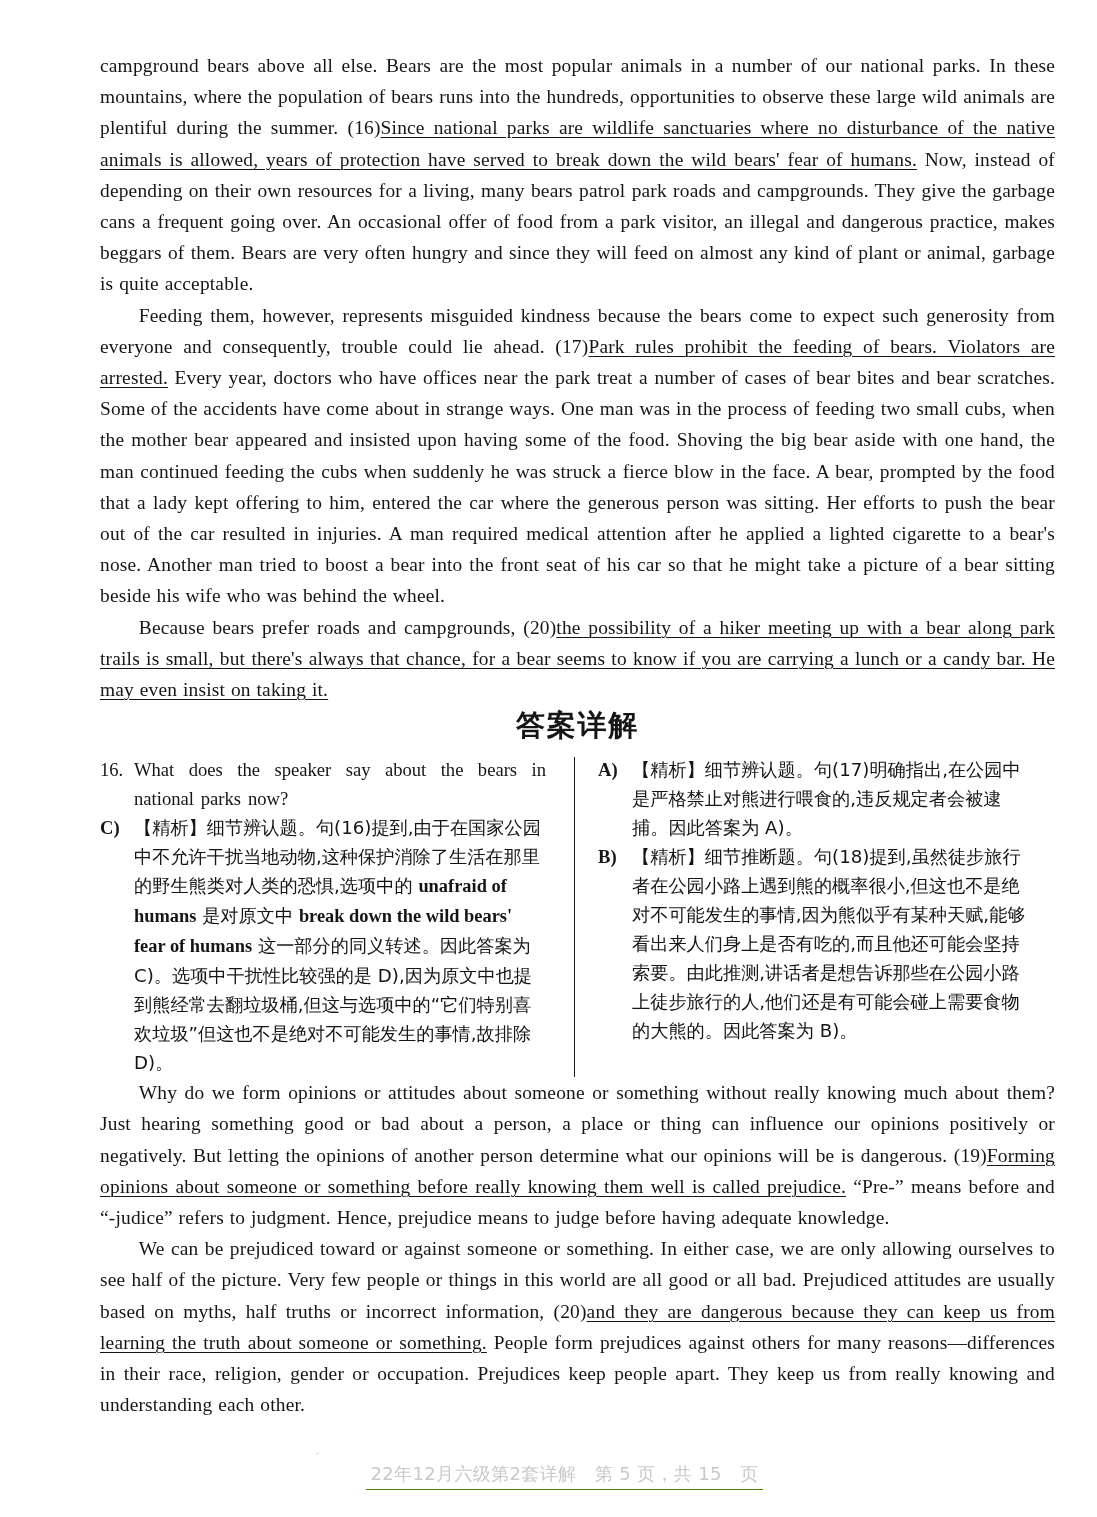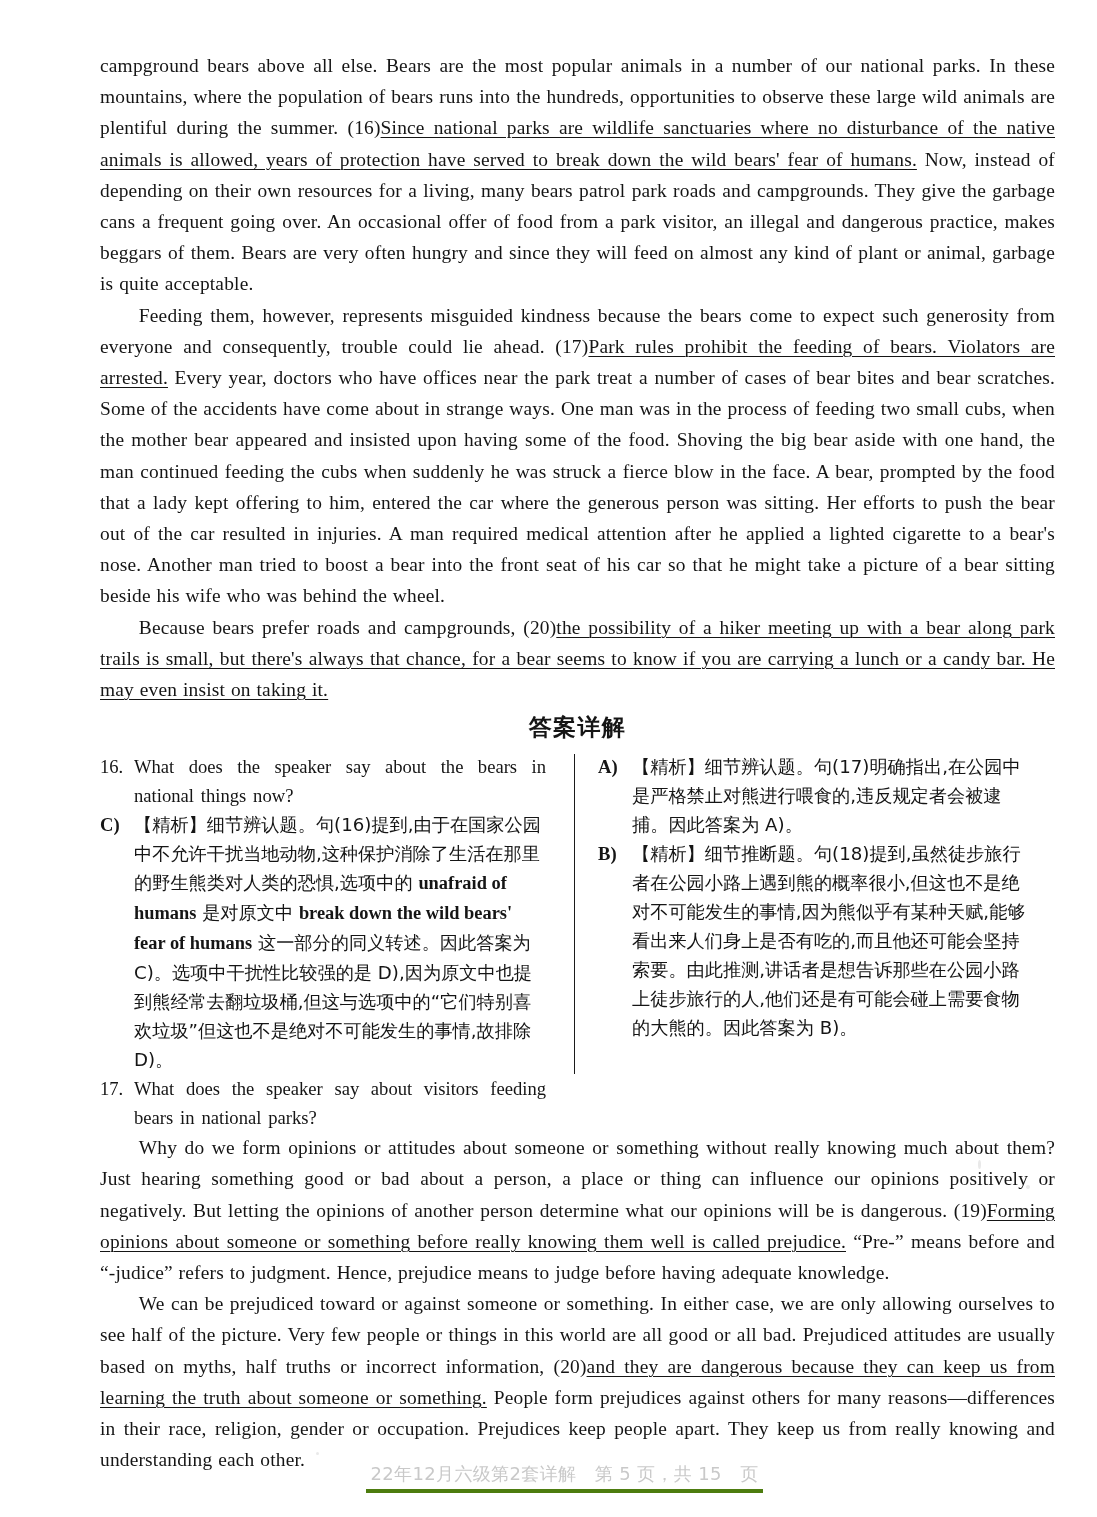--- a/index.html
+++ b/index.html
@@ -47,23 +47,23 @@
     text-decoration: underline;
     text-underline-offset: 2.5px;
     text-decoration-thickness: 1px;
   }
 
   
   .section-head {
     text-align: center;
     font-family: "DejaVu Sans", sans-serif;
     font-weight: bold;
-    font-size: 23px;
+    font-size: 29px;
     letter-spacing: 0.06em;
-    margin: 7px 0 9px 0;
+    margin: 1px 0 9px 0;
   }
 
   
   .answers {
     position: relative;
     display: flex;
     width: 955px;
     margin-top: 2px;
     gap: 8px;
   }
@@ -135,21 +135,21 @@
     top: 1462px;
     width: 1097px;
     text-align: center;
     color: #c9c9c9;
     font-family: "DejaVu Sans", sans-serif;
     font-size: 18px;
     letter-spacing: 0.02em;
   }
   .footer .fline {
     display: inline-block;
-    border-bottom: 4px solid #4d7c0f;
+    border-bottom: 1px solid #4d7c0f;
     padding: 0 4px 3px 4px;
   }
 
   
   .speck {
     position: absolute;
     background: #e9e9e9;
     border-radius: 50%;
   }
 </style>
@@ -170,29 +170,25 @@
       <p class="para indent" id="p-p3"><span>Because bears prefer roads and campgrounds, (20)</span><span class="u">the possibility of a hiker meeting up with a bear along park trails is small, but there's always that chance, for a bear seems to know if you are carrying a lunch or a candy bar. He may even insist on taking it.</span></p>
     </div>
 
     <div class="section-head">答案详解</div>
 
     <div class="answers">
       <div class="col-divider"></div>
       <div class="col left" id="col-left">
           <div class="qitem">
             <div class="qnum num">16.</div>
-            <div class="qtext">What does the speaker say about the bears in national things now?</div>
+            <div class="qtext">What does the speaker say about the bears in national parks now?</div>
           </div>
           <div class="qitem">
             <div class="qnum">C)</div>
             <div class="qtext cn"><span>【精析】细节辨认题。句(16)提到,由于在国家公园中不允许干扰当地动物,这种保护消除了生活在那里的野生熊类对人类的恐惧,选项中的 </span><span class="en">unafraid of humans</span><span> 是对原文中 </span><span class="en">break down the wild bears' fear of humans</span><span> 这一部分的同义转述。因此答案为 C)。选项中干扰性比较强的是 D),因为原文中也提到熊经常去翻垃圾桶,但这与选项中的“它们特别喜欢垃圾”但这也不是绝对不可能发生的事情,故排除 D)。</span></div>
-          </div>
-          <div class="qitem">
-            <div class="qnum num">17.</div>
-            <div class="qtext">What does the speaker say about visitors feeding bears in national parks?</div>
           </div>
         </div>
       <div class="col right" id="col-right">
           <div class="qitem">
             <div class="qnum">A)</div>
             <div class="qtext cn"><span>【精析】细节辨认题。句(17)明确指出,在公园中是严格禁止对熊进行喂食的,违反规定者会被逮捕。因此答案为 A)。</span></div>
           </div>
           <div class="qitem">
             <div class="qnum">B)</div>
             <div class="qtext cn"><span>【精析】细节推断题。句(18)提到,虽然徒步旅行者在公园小路上遇到熊的概率很小,但这也不是绝对不可能发生的事情,因为熊似乎有某种天赋,能够看出来人们身上是否有吃的,而且他还可能会坚持索要。由此推测,讲话者是想告诉那些在公园小路上徒步旅行的人,他们还是有可能会碰上需要食物的大熊的。因此答案为 B)。</span></div>

